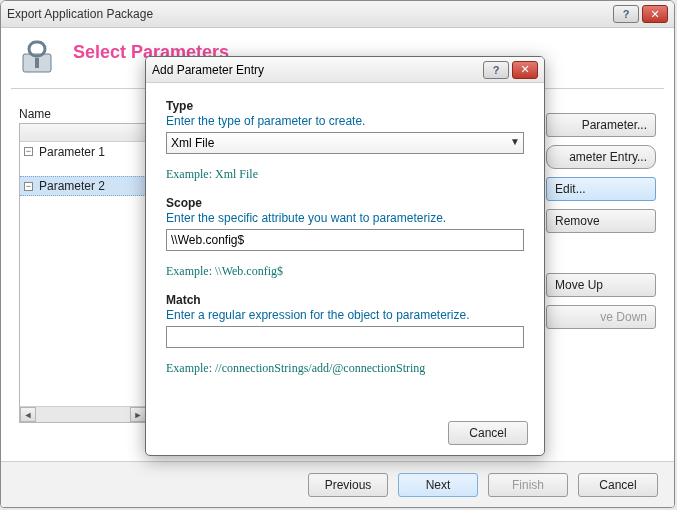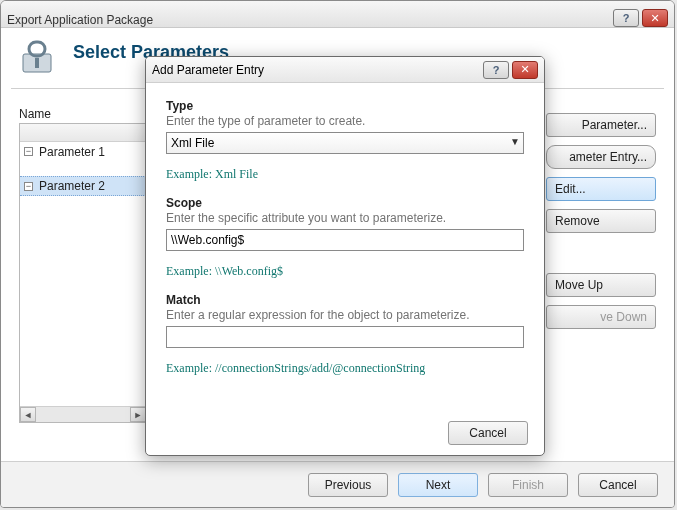--- a/index.html
+++ b/index.html
@@ -1,29 +1,29 @@
 <!DOCTYPE html>
 <html><head>
 <meta charset="utf-8">
 <style>
   * { box-sizing: border-box; font-family: "Segoe UI", Tahoma, sans-serif; }
   body { margin: 0; background: #e8e8e8; width: 677px; height: 510px; overflow: hidden; position: relative; }
 
   
   .outer-window { position: absolute; left:0; top:0; width: 675px; height: 508px; background:#fff; border:1px solid #8a8a8a; border-radius:6px 6px 4px 4px; overflow:hidden;}
-  .outer-title { height:27px; background:linear-gradient(#f6f6f6,#e2e2e2); display:flex; align-items:flex-end; padding:0 6px; font-size:12px; color:#333; border-bottom:1px solid #c9c9c9;}
+  .outer-title { height:27px; background:linear-gradient(#f6f6f6,#e2e2e2); display:flex; align-items:center; padding:0 6px; font-size:12px; color:#333; border-bottom:1px solid #c9c9c9;}
   .outer-title .title-text { flex:1; }
   .win-btns { display:flex; gap:3px; }
   .win-btn { width:26px; height:18px; border:1px solid #7a7a7a; border-radius:3px; background:linear-gradient(#f3f3f3,#d6d6d6); display:flex; align-items:center; justify-content:center; font-size:11px; color:#333;}
   .win-btn.close { background:linear-gradient(#e27b72,#c0392b); color:#fff; border-color:#8e2a20;}
   .win-btn.help { color:#4a5f7a; font-weight:bold;}
   .outer-header { padding:8px 14px 4px 14px; display:flex; align-items:flex-start; gap:14px; background:#fff;}
   .clamp-icon { width:44px; height:44px; position:relative;}
   .clamp-icon svg { width:44px; height:44px;}
-  .outer-header h1 { font-size:18px; font-weight:bold; margin:6px 0 0 0; color:#0c4a6e;}
+  .outer-header h1 { font-size:18px; font-weight:bold; margin:6px 0 0 0; color:#ec4899;}
   .outer-sep { height:1px; background:#cfcfcf; margin:4px 10px 0 10px;}
   .outer-body { position:relative; padding:18px 18px 0 18px;}
   .name-label { font-size:12px; color:#222; margin-bottom:2px;}
   .grid { border:1px solid #b8b8b8; background:#fff; height:300px; width:128px; position:relative; overflow:hidden;}
   .grid-header-fake{height:18px;background:linear-gradient(#f6f6f6,#e8e8e8);border-bottom:1px solid #d0d0d0;}
   .grid-row { display:flex; align-items:center; height:20px; padding:0 4px; font-size:12px; color:#222; gap:6px; border-bottom:1px solid transparent;}
   .grid-row.selected { background:#cfe3f7; border-top:1px dotted #7aa6d6; border-bottom:1px dotted #7aa6d6;}
   .expander{width:9px;height:9px;border:1px solid #888;background:#fff;display:flex;align-items:center;justify-content:center;font-size:9px;line-height:1;color:#555;}
   .grid-scroll-h{position:absolute;left:0;right:0;bottom:0;height:16px;background:#e8e8e8;border-top:1px solid #cfcfcf;display:flex;}
   .grid-scroll-h .arrow{width:16px;background:linear-gradient(#f3f3f3,#dcdcdc);border:1px solid #b5b5b5;display:flex;align-items:center;justify-content:center;font-size:9px;color:#555;}
@@ -35,21 +35,21 @@
   .footer .btn { width:80px;}
   .footer .btn.next { background:linear-gradient(#eaf4ff,#d2e7fb); border-color:#7fb0de;}
 
   
   .dialog { position:absolute; left:145px; top:56px; width:400px; height:400px; background:#fff; border:1px solid #6b6b6b; border-radius:5px; box-shadow:0 4px 18px rgba(0,0,0,.35); overflow:hidden;}
   .dlg-title { height:26px; background:linear-gradient(#fafafa,#e7e7e7); border-bottom:1px solid #cfcfcf; display:flex; align-items:center; padding:0 6px; font-size:12px;}
   .dlg-title .t { flex:1;}
   .dlg-body { padding:16px 20px 10px 20px; font-size:12px; color:#222; }
   .field-block { margin-bottom:14px;}
   .field-label { font-weight:bold; margin-bottom:1px;}
-  .field-desc { color:#737373; margin-bottom:4px;}
+  .field-desc { color:#0369a1; margin-bottom:4px;}
   .combo { position:relative; }
   .combo select, .text-input { width:100%; height:22px; border:1px solid #8a8a8a; background:#fff; font-size:12px; padding:2px 4px;}
   .combo select { appearance:none; padding-right:20px; background:linear-gradient(#fff,#f1f1f1);}
   .combo .chev { position:absolute; right:4px; top:4px; pointer-events:none; font-size:10px; color:#333;}
   .example { color:#0f766e; margin-top:13px;font-family:Liberation Serif, serif;}
   .dlg-footer { position:absolute; left:0; right:0; bottom:0; height:44px; display:flex; align-items:center; justify-content:flex-end; gap:10px; padding:0 16px;}
   .dlg-footer .btn { width:80px; }
 </style>
 </head>
 <body>

